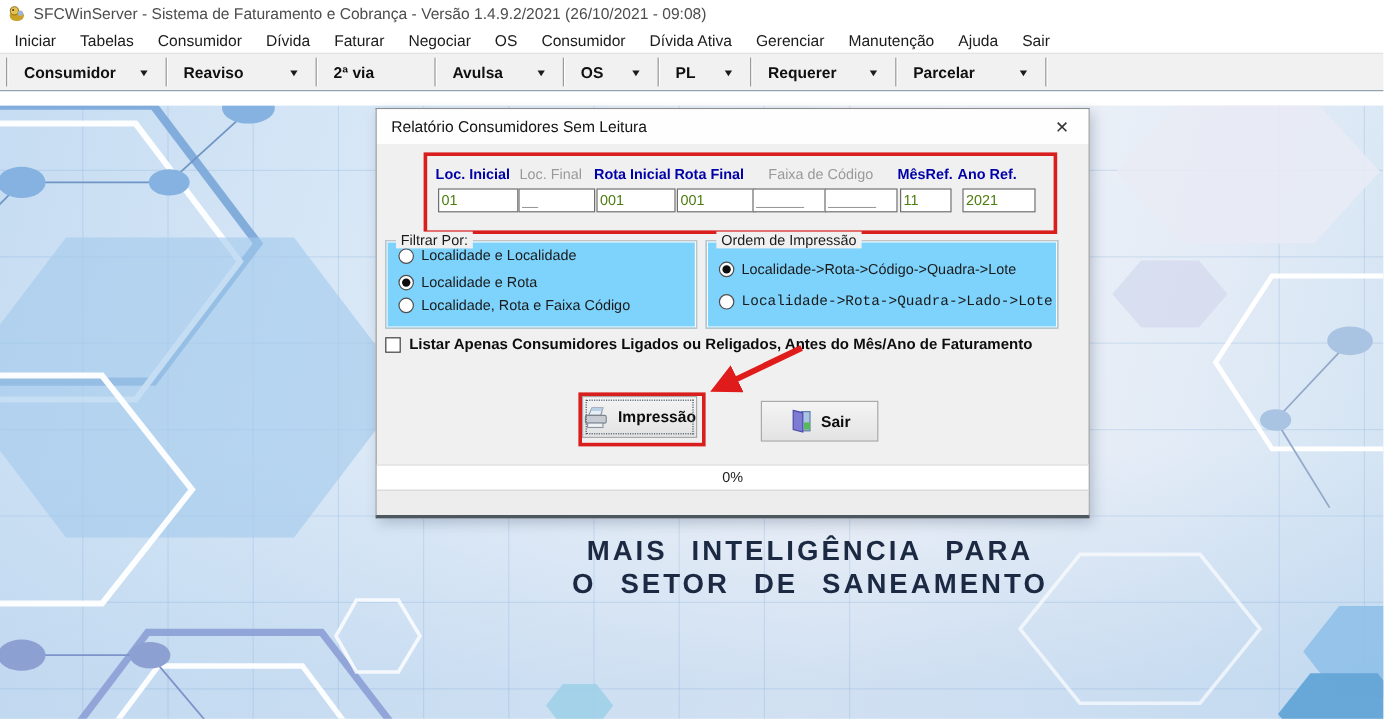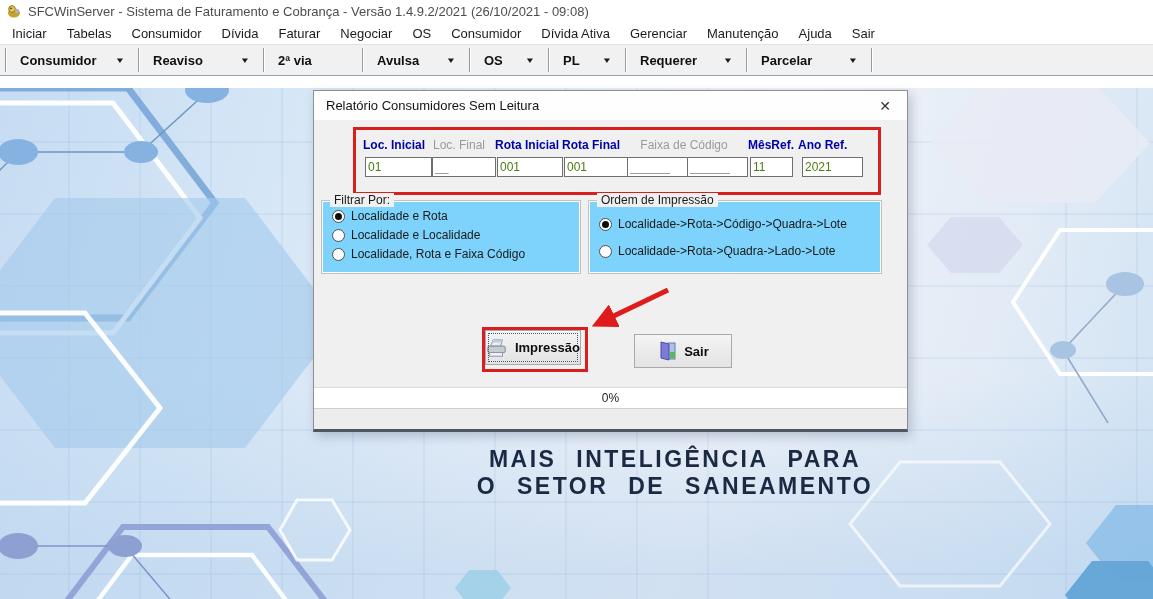--- a/index.html
+++ b/index.html
@@ -225,46 +225,50 @@
     <input class="fld masked" style="left: 118px; top: 37px; width: 58px;" value="__">
     <input class="fld" style="left: 183px; top: 37px; width: 60px;" value="001">
     <input class="fld" style="left: 250px; top: 37px; width: 60px;" value="001">
     <input class="fld masked" style="left: 313px; top: 37px; width: 56px;" value="______">
     <input class="fld masked" style="left: 373px; top: 37px; width: 55px;" value="______">
     <input class="fld" style="left: 436px; top: 37px; width: 37px;" value="11">
     <input class="fld" style="left: 488px; top: 37px; width: 55px;" value="2021">
 
     <div class="groupbox" style="left:7px;top:80px;width:258px;height:72px;">
       <span class="legend">Filtrar Por:</span>
+      <div class="opt-row" style="margin-top:5px;">
+        <span class="radio"></span>
+        <span>Localidade e Localidade</span>
+      </div>
       <div class="opt-row" style="margin-top:8px;">
         <span class="radio sel"></span>
         <span>Localidade e Rota</span>
-      </div>
-      <div class="opt-row" style="margin-top:5px;">
-        <span class="radio"></span>
-        <span>Localidade e Localidade</span>
       </div>
       <div class="opt-row" style="margin-top:5px;">
         <span class="radio"></span>
         <span>Localidade, Rota e Faixa Código</span>
       </div>
     </div>
 
     <div class="groupbox" style="left:274px;top:80px;width:292px;height:72px;">
       <span class="legend">Ordem de Impressão</span>
       <div class="opt-row" style="margin-top:16px;">
         <span class="radio sel"></span>
         <span>Localidade-&gt;Rota-&gt;Código-&gt;Quadra-&gt;Lote</span>
       </div>
-      <div class="opt-row" style="margin-top:13px;">
+      <div class="opt-row" style="margin-top:13px;font-family:Liberation Mono, monospace;">
         <span class="radio"></span>
         <span>Localidade-&gt;Rota-&gt;Quadra-&gt;Lado-&gt;Lote</span>
       </div>
     </div>
 
+    <div class="chk-row" style="left:7px;top:160px;">
+      <span class="checkbox"></span>
+      <span class="chk-label">Listar Apenas Consumidores Ligados ou Religados, Antes do Mês/Ano de Faturamento</span>
+    </div>
 
     <div class="ann" style="left:168px;top:207px;width:100px;height:39px;"></div>
     <div class="win-btn focus" style="left:171px;top:210px;width:94px;height:33px;">
       <svg width="24" height="20" viewBox="0 0 24 20">
         <polygon points="5,8 8,1 18,1 16,8" fill="#e8eef5" stroke="#8a93a0" stroke-width="1"></polygon>
         <polygon points="8,1 18,1 17,4 7,4" fill="#b9cfe6"></polygon>
         <rect x="2" y="8" width="19" height="7" rx="1.5" fill="#c7ccd3" stroke="#7d858f" stroke-width="1"></rect>
         <rect x="4" y="15" width="14" height="4" fill="#eef1f4" stroke="#8a93a0" stroke-width="1"></rect>
       </svg>
       <span>Impressão</span>

